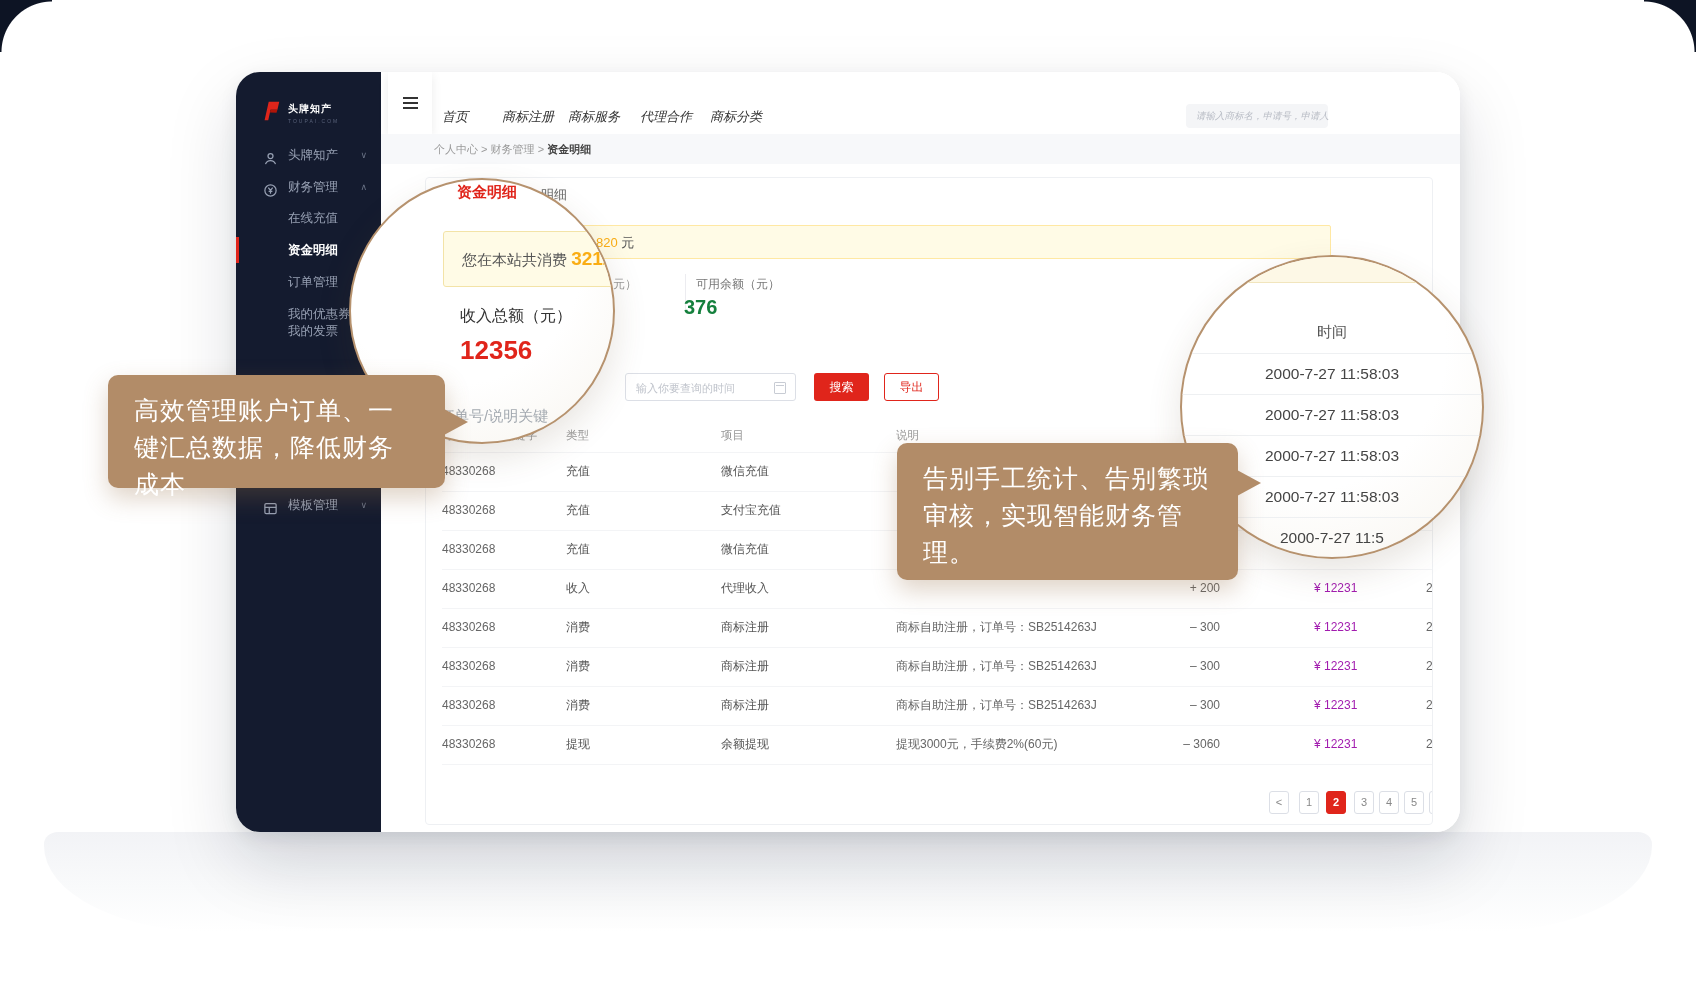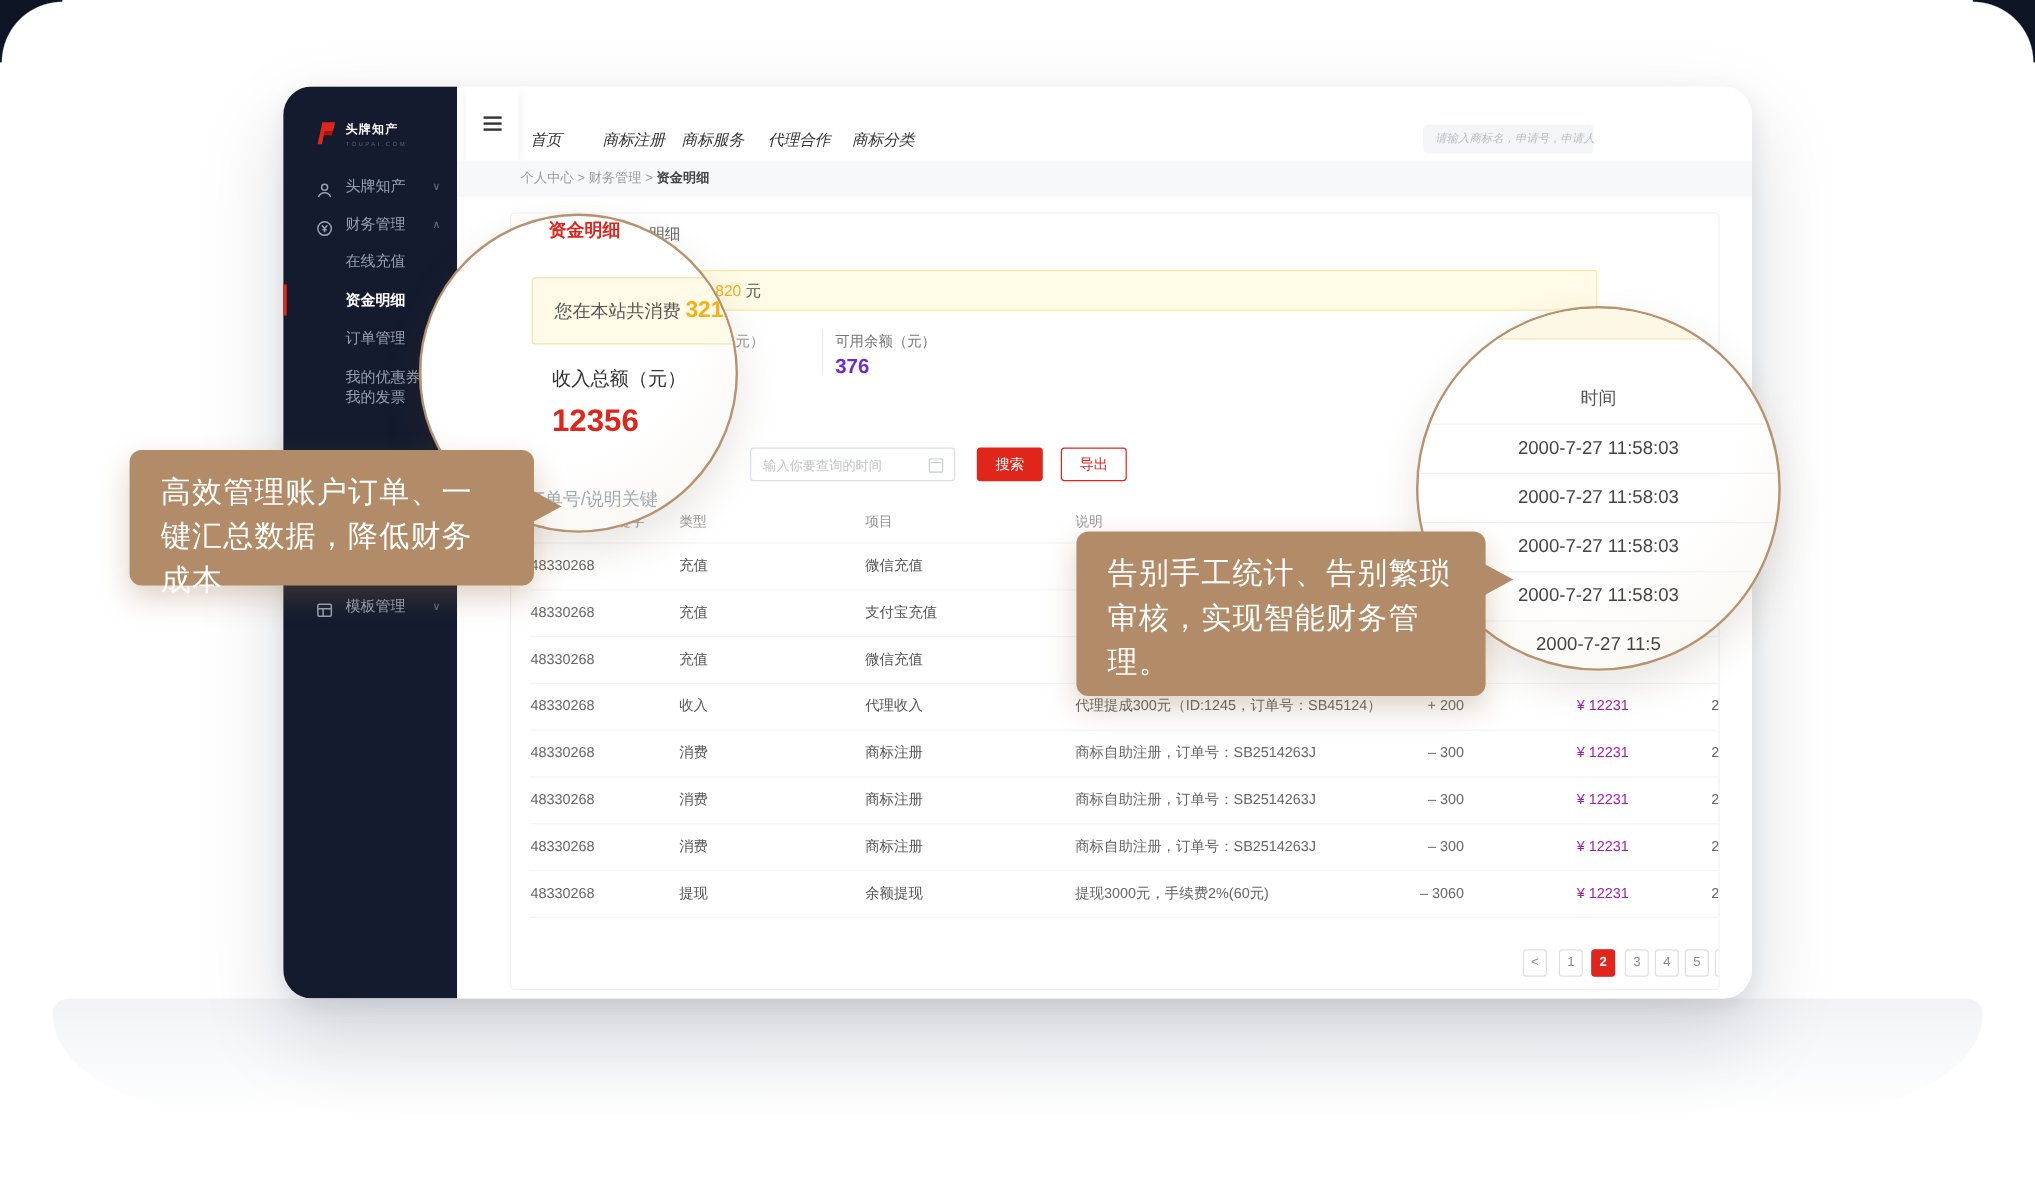--- a/index.html
+++ b/index.html
@@ -47,21 +47,21 @@
     border-radius:4px;overflow:hidden;box-sizing:border-box;}
   .tab1{position:absolute;left:16px;top:8px;font-size:13px;color:#e0251b;font-weight:bold;cursor:pointer;}
   .tab2frag{position:absolute;left:115px;top:8px;font-size:13px;color:#666;cursor:pointer;}
   .notice{position:absolute;left:16px;top:47px;width:889px;height:34px;background:#fffbe6;border:1px solid #ffe8a3;
     border-radius:2px;box-sizing:border-box;}
   .notice .frag{position:absolute;left:153px;top:8px;font-size:13px;color:#555;}
   .notice .frag .num{color:#faad14;}
   .stat-frag{position:absolute;left:175px;top:98px;font-size:12px;color:#999;}
   .stat-div{position:absolute;left:259px;top:96px;width:1px;height:38px;background:#ececf0;}
   .stat-l3{position:absolute;left:270px;top:98px;font-size:12px;color:#777;}
-  .stat-v3{position:absolute;left:270px;top:118px;font-size:17px;font-weight:bold;color:#6d28d9;}
+  .stat-v3{position:absolute;left:258px;top:118px;font-size:20px;font-weight:bold;color:#15803d;}
   .dateinput{position:absolute;left:199px;top:195px;width:171px;height:28px;border:1px solid #dcdfe6;border-radius:3px;
     box-sizing:border-box;background:#fff;cursor:text;}
   .dateinput .ph{position:absolute;left:10px;top:7px;font-size:11px;color:#c0c4cc;white-space:nowrap;}
   .calbox{position:absolute;right:9px;top:8px;width:10px;height:10px;border:1px solid #c8ccd4;border-radius:1px;}
   .calbox::before{content:"";position:absolute;left:1px;right:1px;top:2px;height:1px;background:#c8ccd4;}
   .btn-search{position:absolute;left:388px;top:195px;width:55px;height:28px;background:#e0251b;color:#fff;font-size:12px;
     border-radius:3px;text-align:center;line-height:28px;cursor:pointer;}
   .btn-export{position:absolute;left:458px;top:195px;width:55px;height:28px;background:#fff;color:#e0251b;font-size:12px;
     border:1px solid #e0251b;border-radius:3px;text-align:center;line-height:26px;box-sizing:border-box;cursor:pointer;}
   
@@ -253,21 +253,20 @@
         </div>
         <div class="t-row" style="top:352px;">
           <span class="c1">48330268</span>
           <span class="c2">充值</span>
           <span class="c3">微信充值</span>
         </div>
         <div class="t-row" style="top:391px;">
           <span class="c1">48330268</span>
           <span class="c2">收入</span>
           <span class="c3">代理收入</span>
-          <span class="c4">代理提成300元（ID:1245，订单号：SB45124）</span>
           <span class="c5">+ 200</span>
           <span class="c6">¥ 12231</span>
           <span class="c7">2000-7-27 11:58:03</span>
         </div>
         <div class="t-row" style="top:430px;">
           <span class="c1">48330268</span>
           <span class="c2">消费</span>
           <span class="c3">商标注册</span>
           <span class="c4">商标自助注册，订单号：SB2514263J</span>
           <span class="c5">– 300</span>

